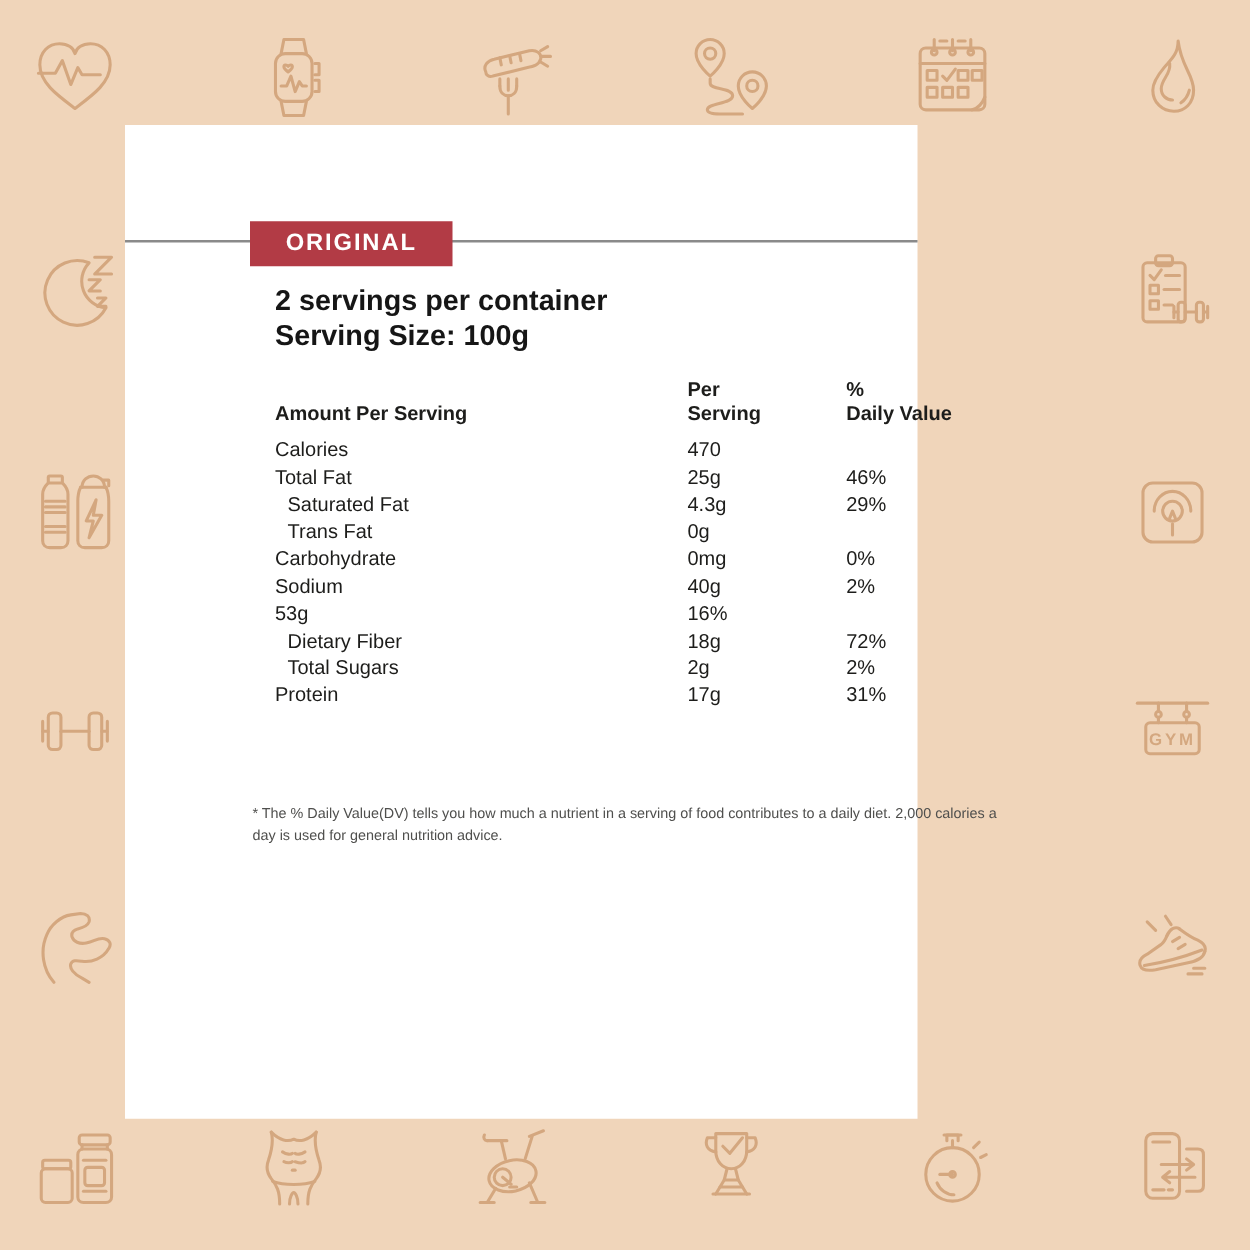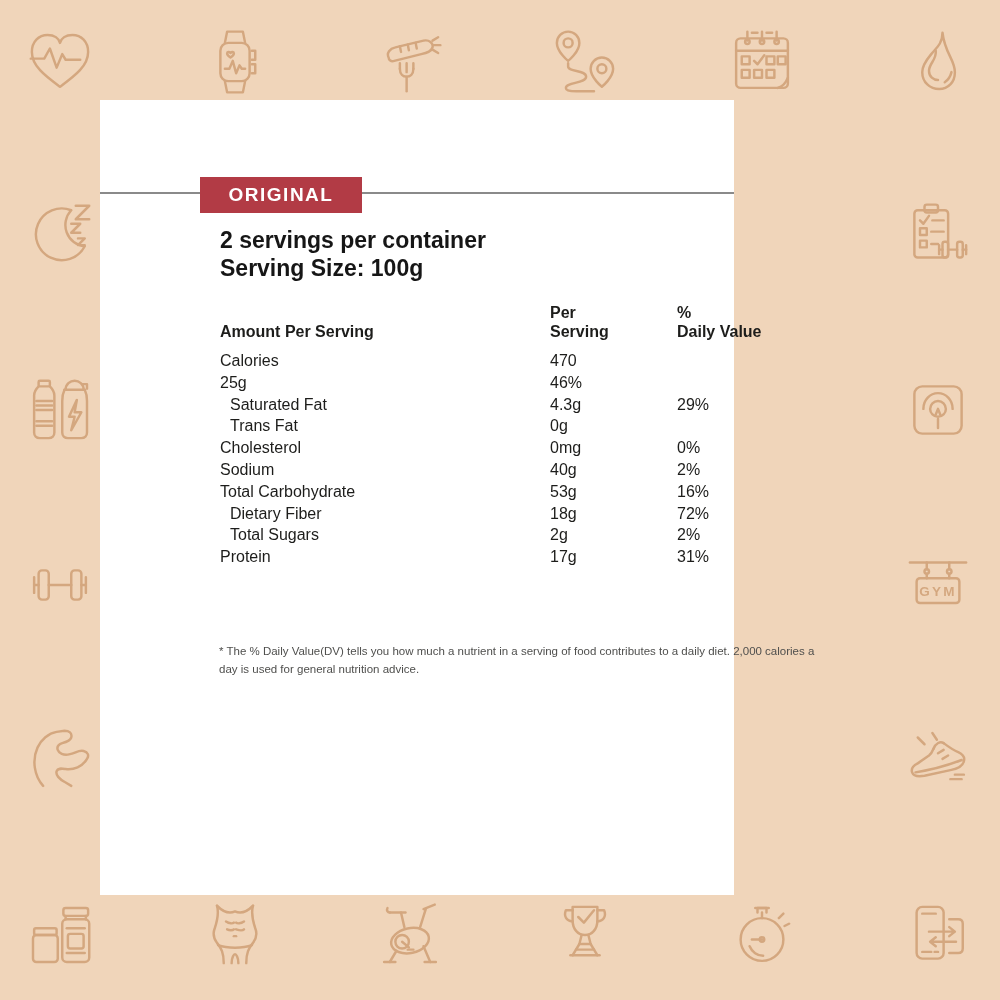--- a/index.html
+++ b/index.html
@@ -34,21 +34,21 @@
     position:absolute;left:120px;top:203px;width:593px;
     color:#1d1d1b;font-size:16px;
   }
   .t-grid{display:grid;grid-template-columns:330px 127px 136px;}
   .t-head{font-weight:bold;line-height:19px;margin-bottom:9px;}
   .t-head .c1{align-self:end;}
   .c2,.c3{}
   .t-row{display:grid;grid-template-columns:330px 127px 136px;line-height:21.8px;}
   .t-row .ind{padding-left:10px;}
   .footnote{
-    position:absolute;left:119px;top:543px;width:606px;
+    position:absolute;left:102px;top:543px;width:606px;
     font-size:11.5px;line-height:1.55;color:#4f4f4d;margin:0;
   }
 </style>
 </head>
 <body>
 
 <div class="icons-layer" id="icons-layer">
     <div class="bicon" style="left: 24px; top: 26px;">
       <svg viewBox="0 0 64 64" fill="none" stroke="currentColor" stroke-width="2.2" stroke-linecap="round" stroke-linejoin="round">
         <path d="M32 54 C20 45 7 36 7 23 C7 14 13 8 21 8 C27 8 31 11 32 15 C33 11 37 8 43 8 C51 8 57 14 57 23 C57 36 44 45 32 54 Z"></path>
@@ -291,45 +291,45 @@
         <div>Daily Value</div>
       </div>
     </div>
     <div id="t-body">
         <div class="t-row">
           <span class="c1">Calories</span>
           <span class="c2">470</span>
           <span class="c3"></span>
         </div>
         <div class="t-row">
+          <span class="c1">Total Fat</span>
           <span class="c2">25g</span>
           <span class="c3">46%</span>
         </div>
         <div class="t-row">
           <span class="c1 ind">Saturated Fat</span>
           <span class="c2">4.3g</span>
           <span class="c3">29%</span>
         </div>
         <div class="t-row">
           <span class="c1 ind">Trans Fat</span>
           <span class="c2">0g</span>
           <span class="c3"></span>
         </div>
         <div class="t-row">
-          <span class="c1">Cholesterol</span>
+          <span class="c1">Carbohydrate</span>
           <span class="c2">0mg</span>
           <span class="c3">0%</span>
         </div>
         <div class="t-row">
           <span class="c1">Sodium</span>
           <span class="c2">40g</span>
           <span class="c3">2%</span>
         </div>
         <div class="t-row">
-          <span class="c1">Total Carbohydrate</span>
           <span class="c2">53g</span>
           <span class="c3">16%</span>
         </div>
         <div class="t-row">
           <span class="c1 ind">Dietary Fiber</span>
           <span class="c2">18g</span>
           <span class="c3">72%</span>
         </div>
         <div class="t-row">
           <span class="c1 ind">Total Sugars</span>

